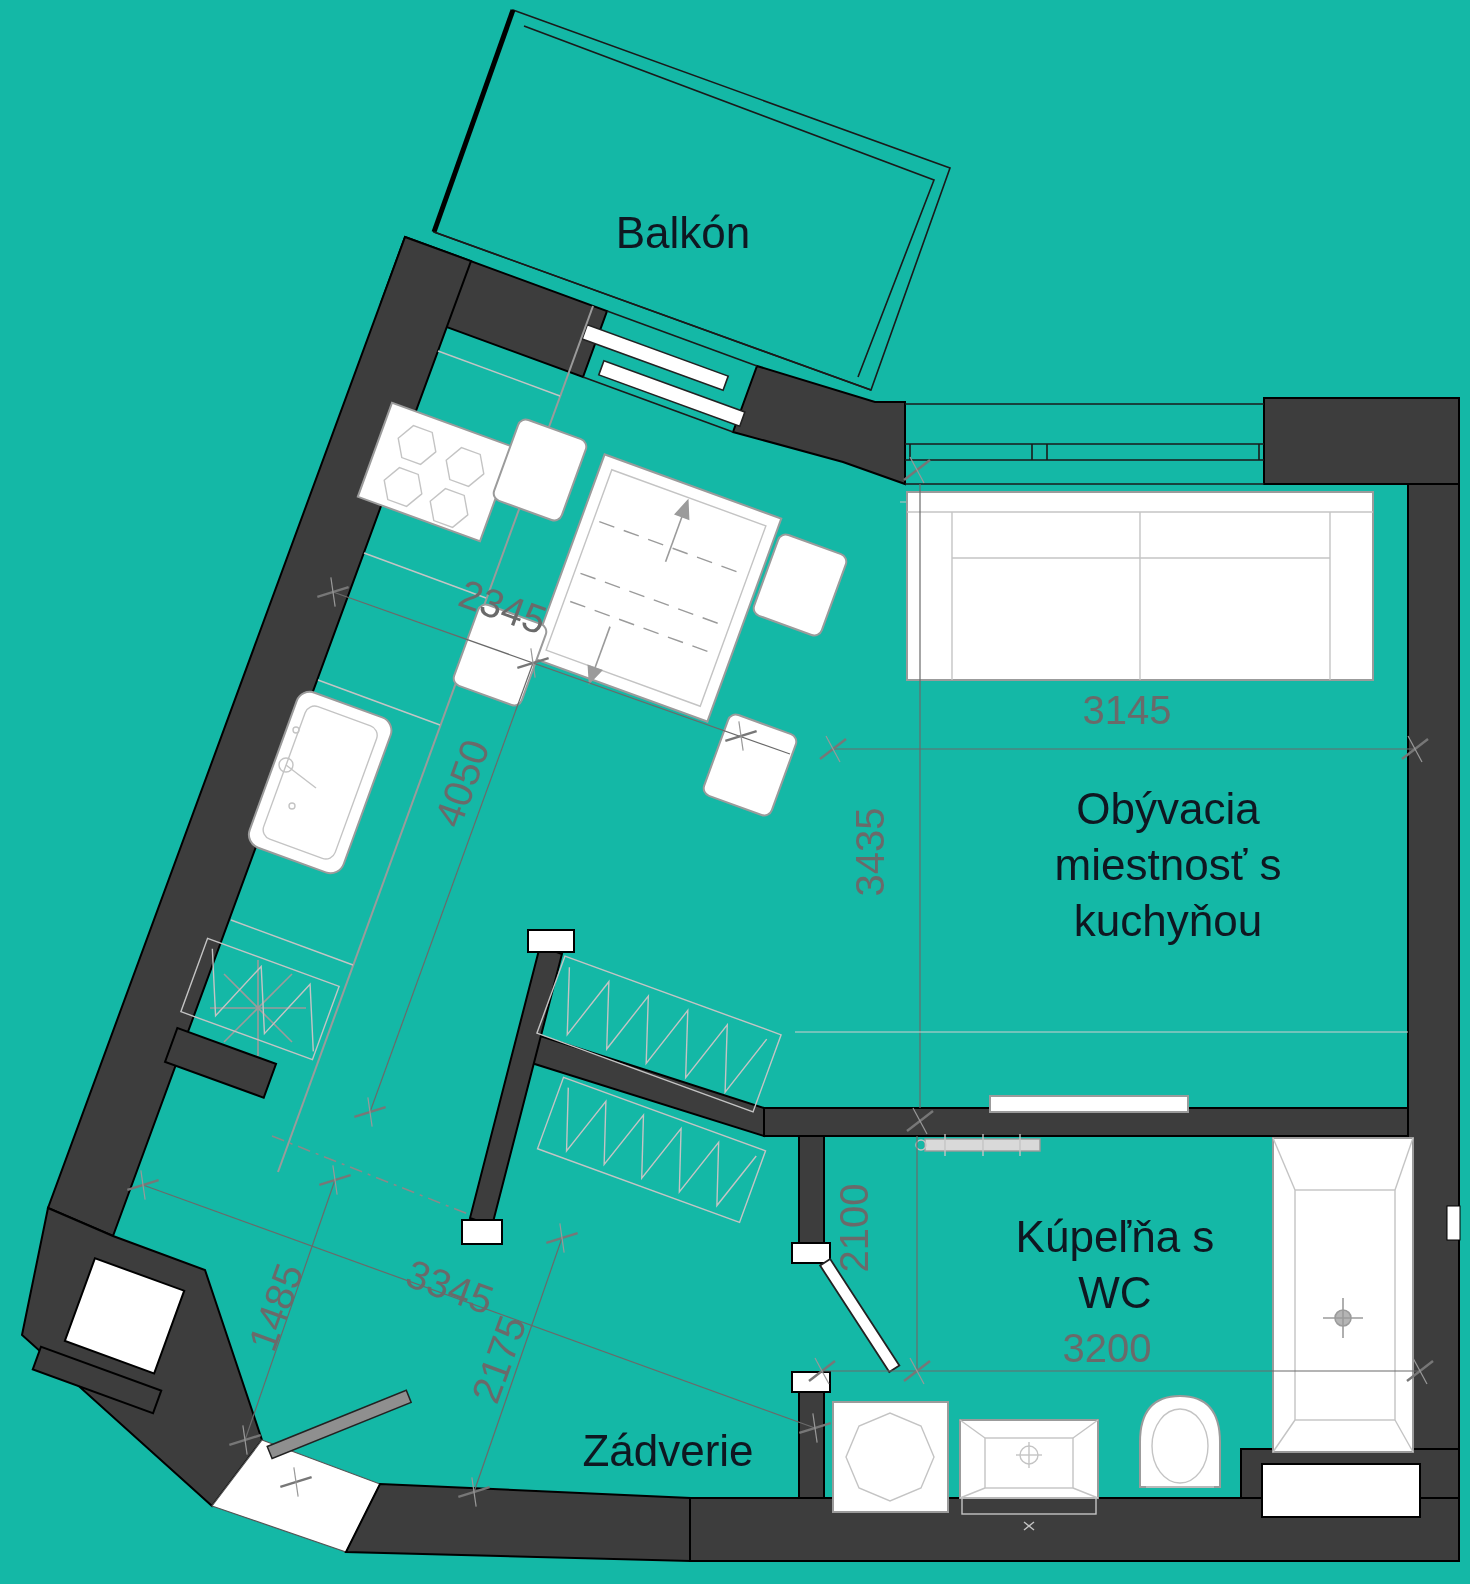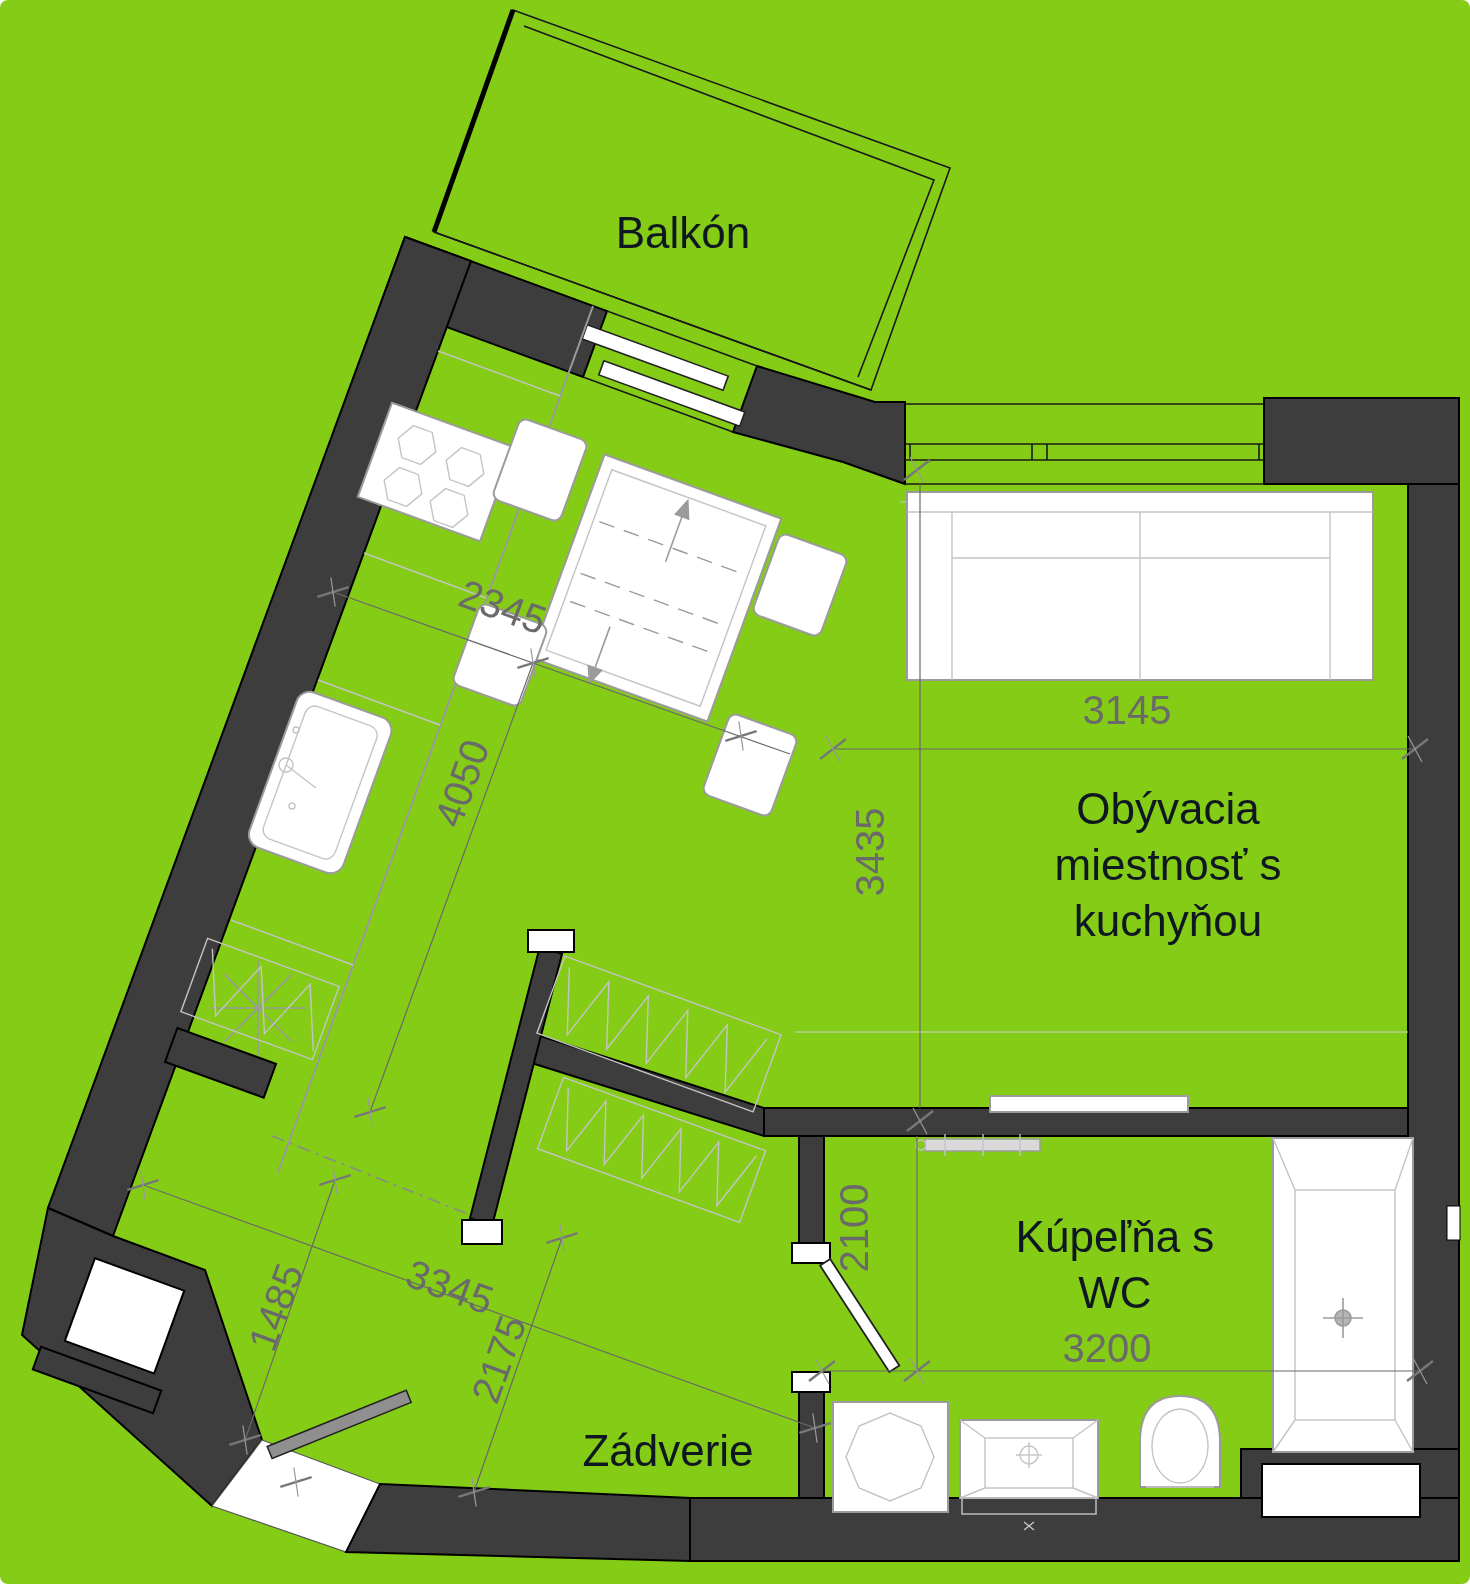--- a/index.html
+++ b/index.html
@@ -1,17 +1,17 @@
 <!DOCTYPE html>
 <html><head>
 <meta charset="utf-8">
 <style>
   html,body{margin:0;padding:0;background:#ffffff;}
-  .plan-wrap{position:relative;width:1470px;height:1584px;background:#84cc16;overflow:hidden;
-             font-family:"Liberation Sans", sans-serif;border-radius:8px;}
+  .plan-wrap{position:relative;width:1470px;height:1584px;background:#14b8a6;overflow:hidden;
+             font-family:"Liberation Sans", sans-serif;}
   svg{display:block;}
   .wall{fill:#3d3d3d;stroke:#000;stroke-width:2;}
   .cap{fill:#fff;stroke:#000;stroke-width:2;}
   .thin{stroke:#1a1a1a;stroke-width:1.6;fill:none;}
   .furn{stroke:#9b9b9b;stroke-width:2;fill:#fff;}
   .furnl{stroke:#c4c4c4;stroke-width:1.4;fill:none;}
   .dim{stroke:#6a6a6a;stroke-width:1.2;fill:none;}
   .dimtxt{fill:#6a6a6a;font-size:40px;font-family:"Liberation Sans",sans-serif;}
   .roomtxt{fill:#0f1721;font-size:44px;font-family:"Liberation Sans",sans-serif;}
   .dash{stroke:#8a8a8a;stroke-width:1.6;fill:none;stroke-dasharray:13 6 3 6;}

